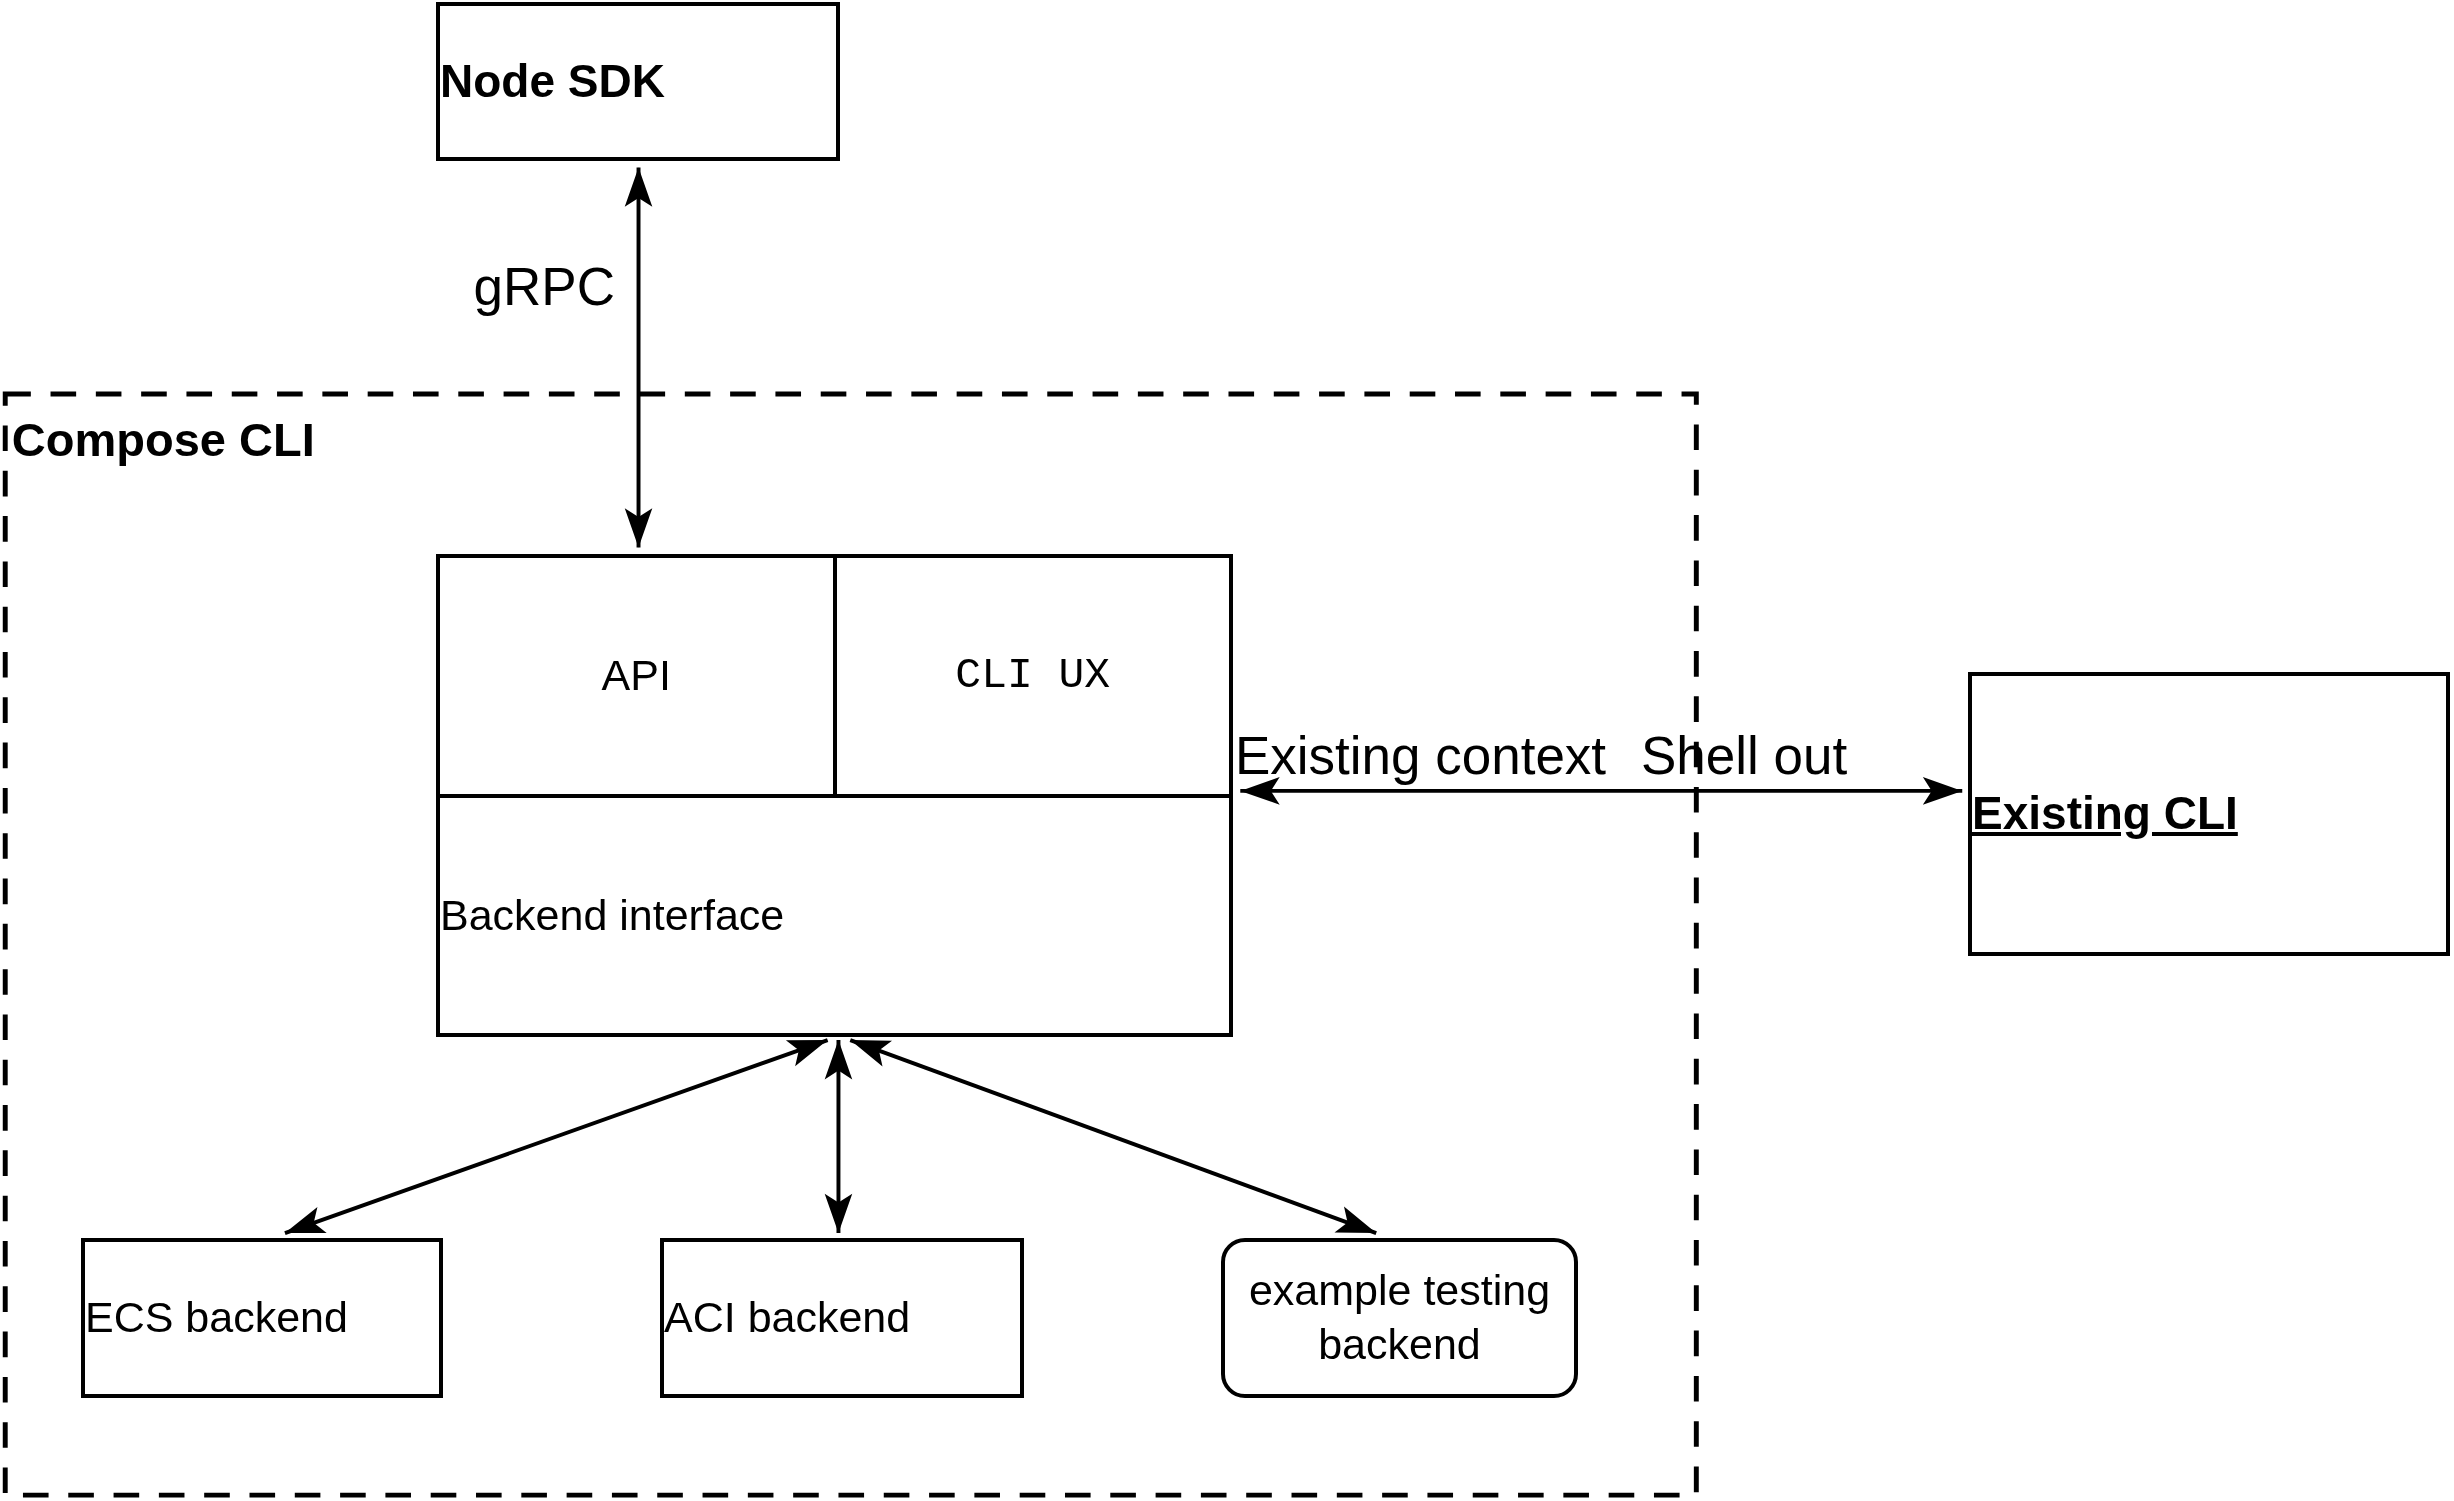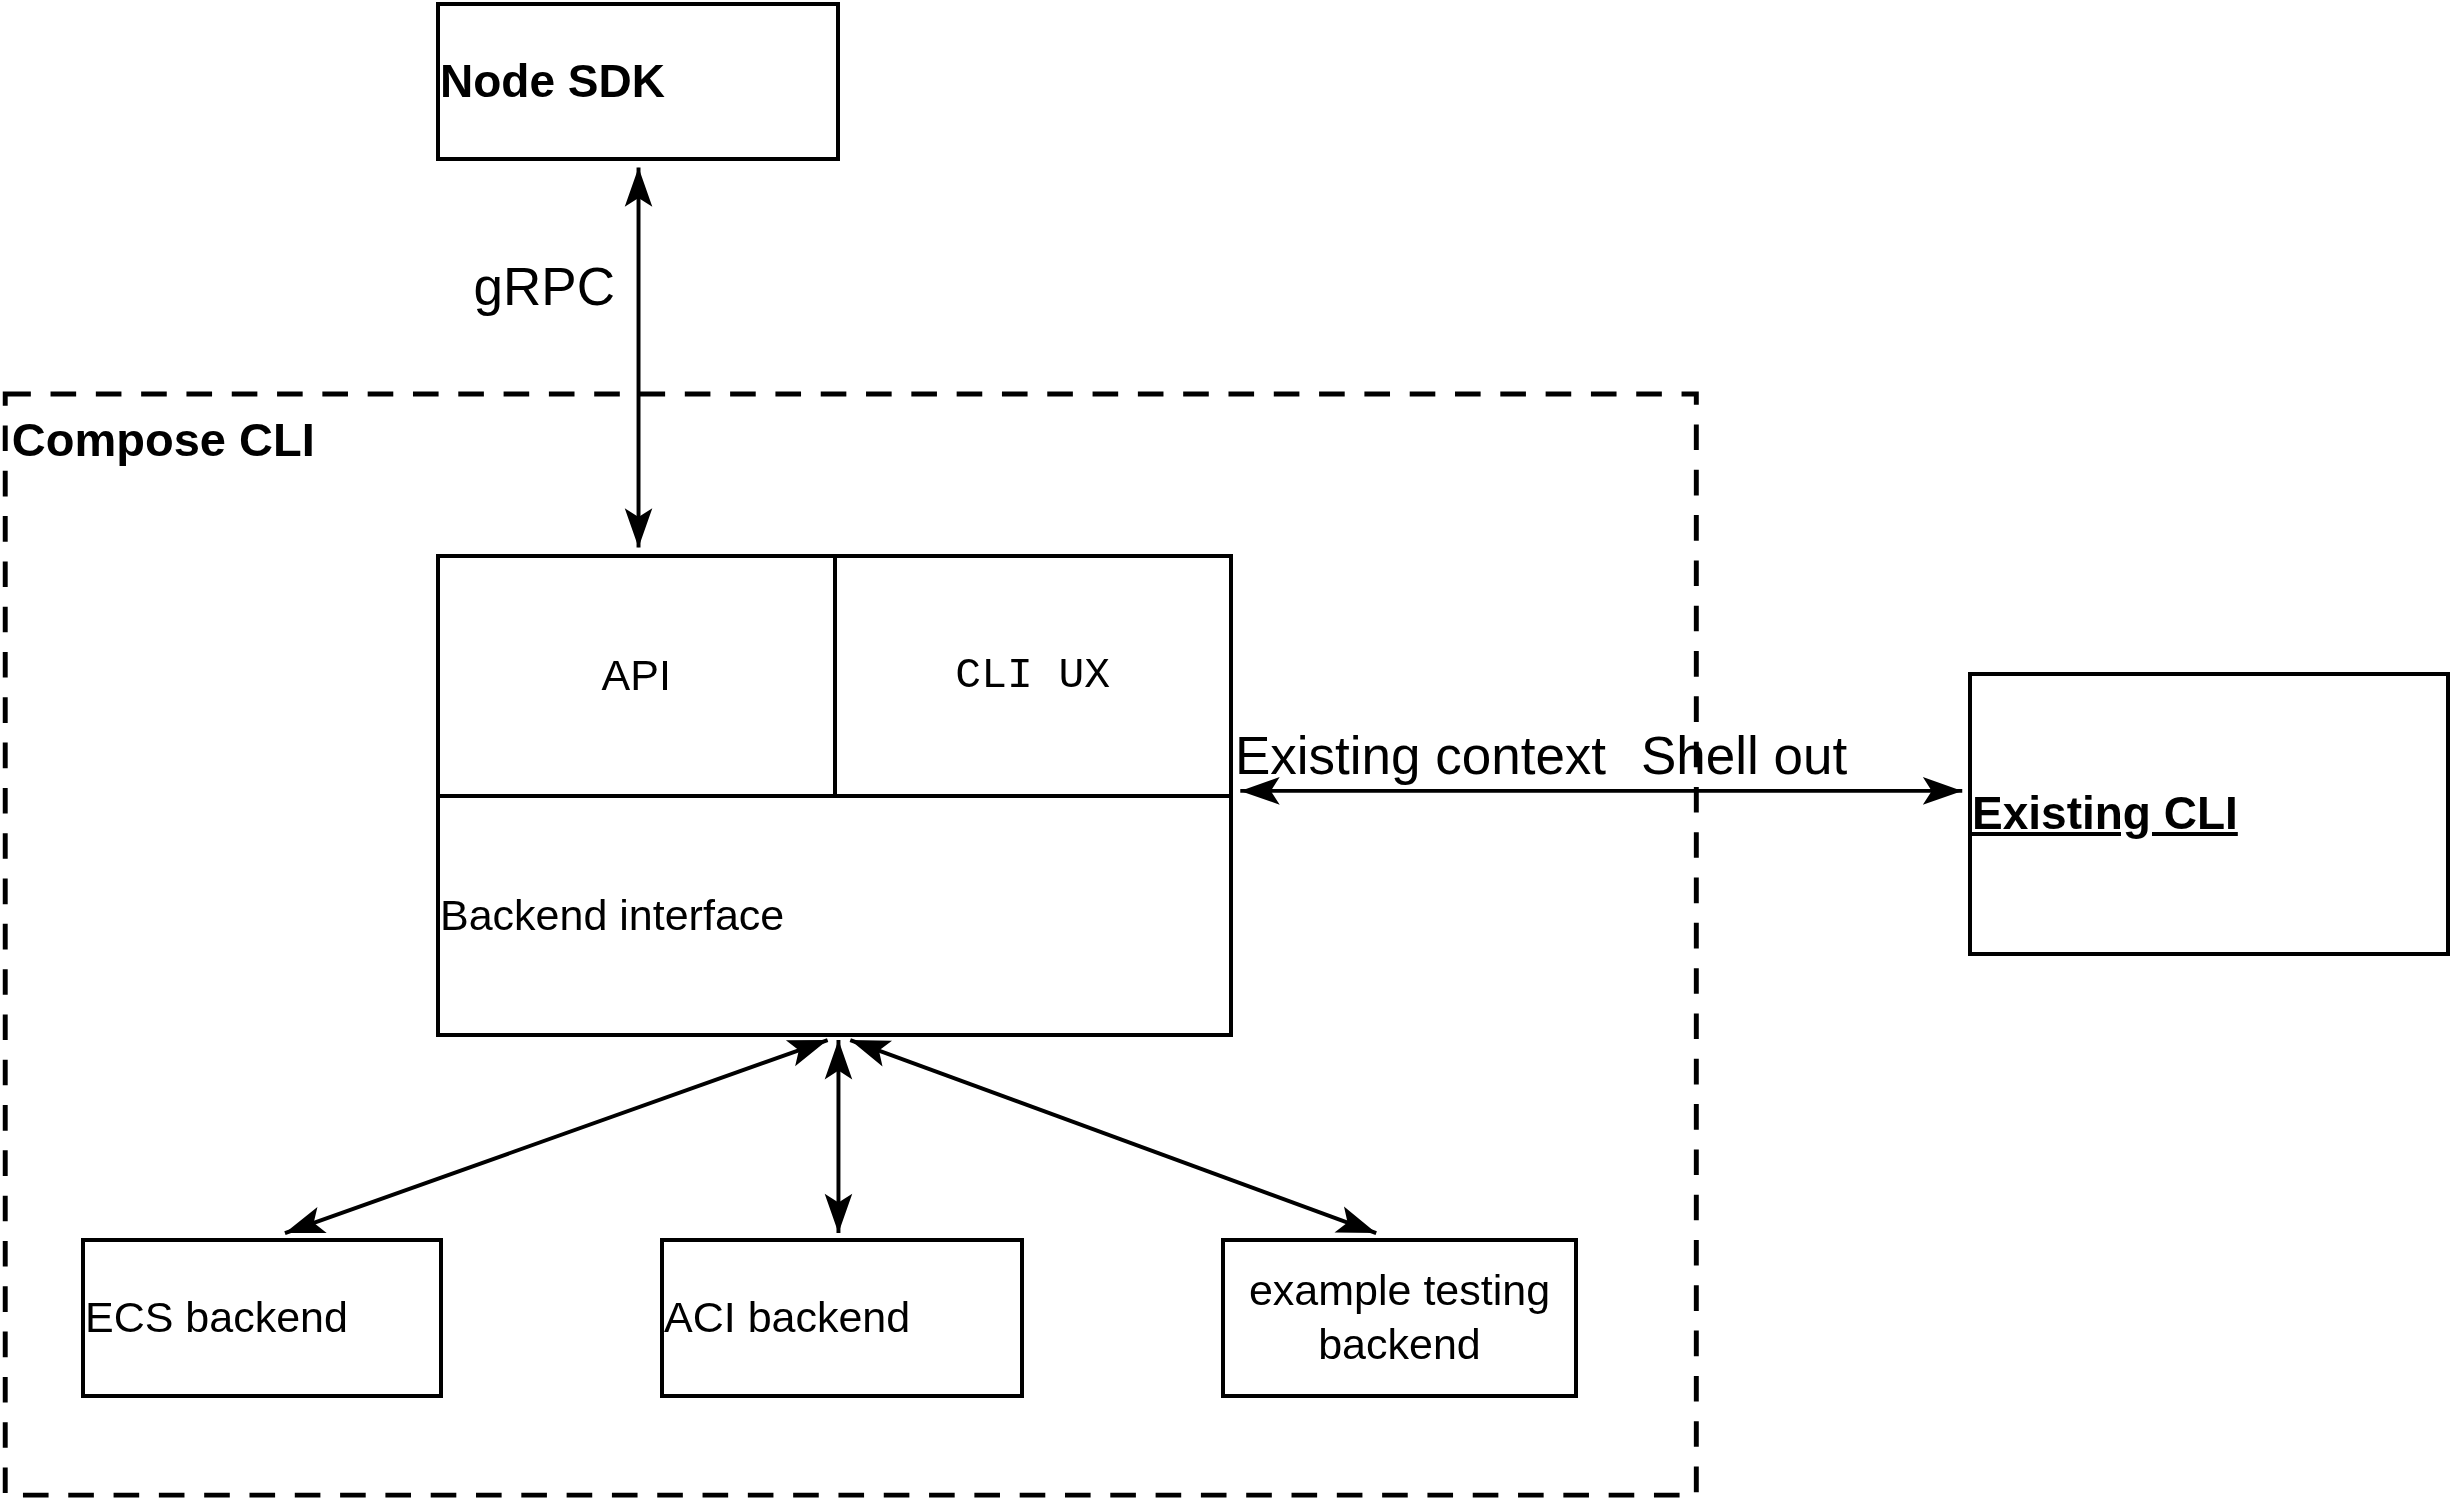--- a/index.html
+++ b/index.html
@@ -24,21 +24,21 @@
     text-align: center;
     font-size: 43px;
     line-height: 1.25;
   }
   .bold { font-weight: bold; font-size: 46px; }
 
   .node-sdk   { left: 436px; top: 2px;    width: 404px; height: 159px; }
   .existing-cli { left: 1968px; top: 672px; width: 482px; height: 284px; text-decoration: underline; }
   .ecs        { left: 81px;  top: 1238px; width: 362px; height: 160px; }
   .aci        { left: 660px; top: 1238px; width: 364px; height: 160px; }
-  .example    { left: 1221px; top: 1238px; width: 357px; height: 160px; padding: 0 5.9px; }
+  .example    { left: 1221px; top: 1238px; width: 357px; height: 160px; padding: 0 5.9px; border-radius: 24px; }
 
   .stack {
     position: absolute;
     left: 436px; top: 554px; width: 797px; height: 483px;
     background: #ffffff;
     border: 4.9px solid #000000;
     box-sizing: border-box;
     display: flex;
     flex-direction: column;
   }

